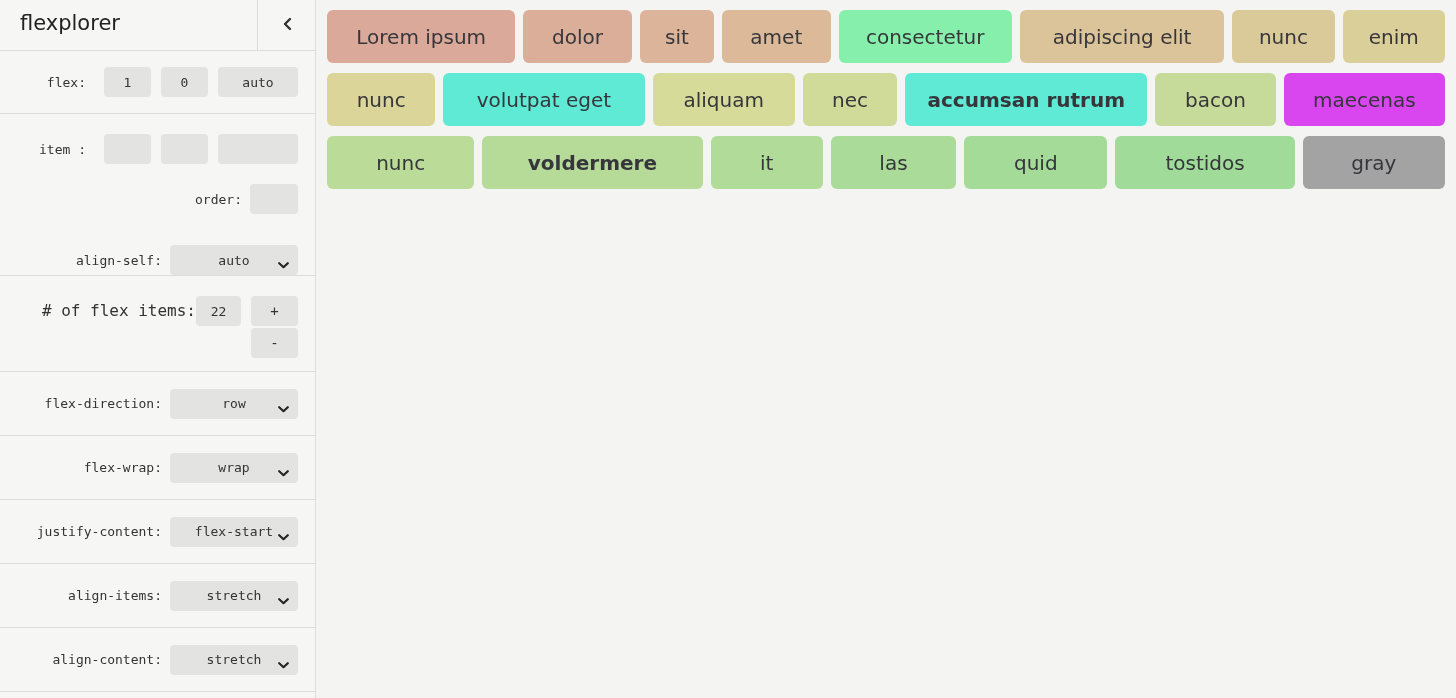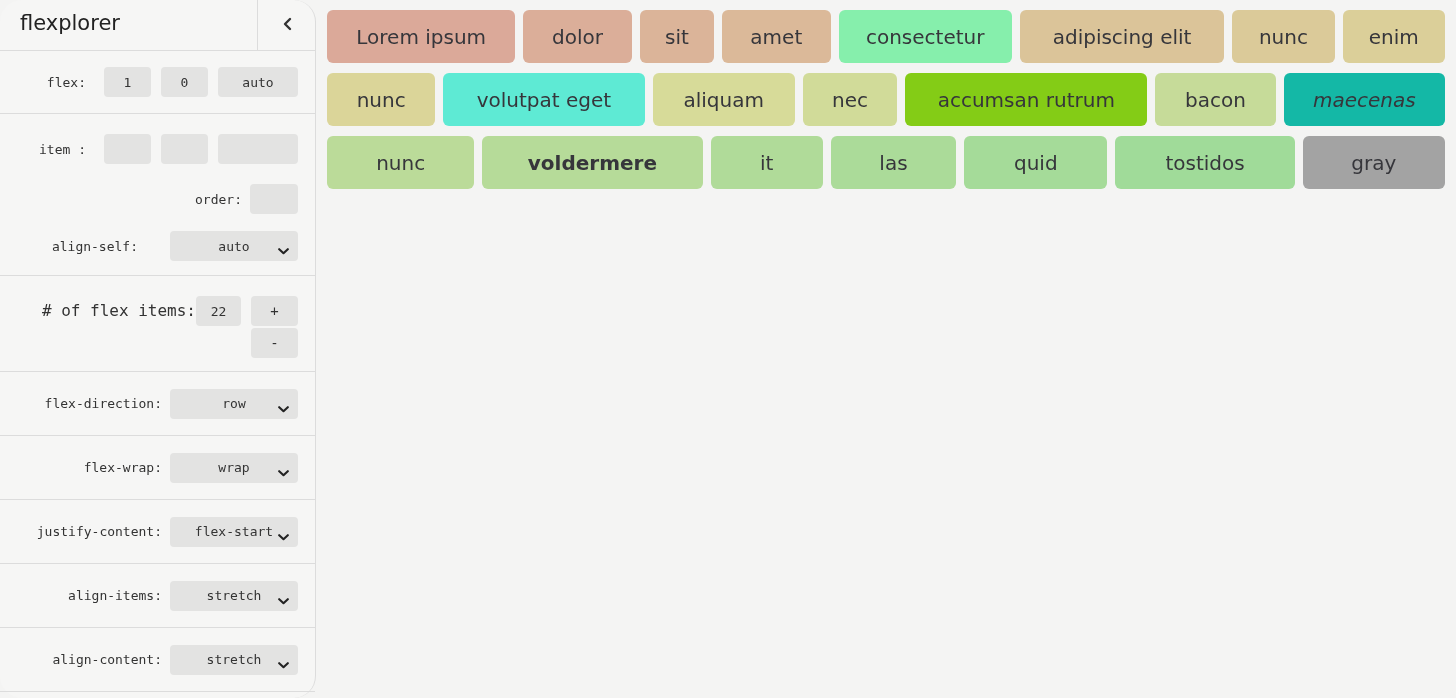--- a/index.html
+++ b/index.html
@@ -8,21 +8,21 @@
     font-family: "DejaVu Sans Mono", "Liberation Mono", monospace;
     background:#f4f4f3; color:#333;
     width:1456px; height:698px; overflow:hidden;
   }
   .app { display:flex; width:1456px; height:698px; }
 
   
   .sidebar {
     width:316px; min-width:316px; height:100%;
     background:#f6f6f5; border-right:1px solid #dcdcdc;
-    display:flex; flex-direction:column;border-radius:22px;
+    display:flex; flex-direction:column;
   }
   .sb-header {
     height:51px; min-height:51px; display:flex; align-items:stretch;
     border-bottom:1px solid #dcdcdc;
   }
   .app-title {
     flex:1; margin:0; padding:11px 0 0 20px;
     font-family:"DejaVu Sans", "Liberation Sans", sans-serif;
     font-size:21px; font-weight:400; color:#222; letter-spacing:0;
   }
@@ -32,21 +32,21 @@
     display:flex; align-items:center; justify-content:center; padding:0;
   }
   .sec {
     border-bottom:1px solid #dcdcdc;
     padding-right:17px;
     display:flex; flex-direction:column; align-items:flex-end;
   }
   .sec-flex   { height:63px; justify-content:center; }
   .sec-item   { height:162px; padding-top:20px; }
   .sec-item .row + .row { margin-top:20px; }
-  .sec-item .row.align-self-row { margin-top:17px;gap:24px; }
+  .sec-item .row.align-self-row { margin-top:31px; }
   .sec-count  { height:96px; padding-top:20px; }
   .sec-select { height:64px; justify-content:center; }
 
   .row { display:flex; align-items:center; justify-content:flex-end; }
   .row label { font-size:13px; white-space:pre; margin-right:8px; }
 
   .ctl {
     background:#e3e3e2; border:none; border-radius:4px;
     height:30px; font-family:inherit; font-size:13px; color:#333;
     text-align:center; padding:0; outline:none;
@@ -254,27 +254,27 @@
   </div>
       <div class="flex-item" style="background: #5eead4; flex-basis: 192px;">
     <span>volutpat eget</span>
   </div>
       <div class="flex-item" style="background: rgb(215, 219, 153); flex-basis: 133px;">
     <span>aliquam</span>
   </div>
       <div class="flex-item" style="background: rgb(209, 219, 153); flex-basis: 85px;">
     <span>nec</span>
   </div>
-      <div class="flex-item" style="background: #84cc16; flex-basis: 233px;">
+      <div class="flex-item" style="background: #5eead4; flex-basis: 233px; font-weight: bold;">
     <span>accumsan rutrum</span>
   </div>
       <div class="flex-item" style="background: rgb(198, 219, 153); flex-basis: 111px;">
     <span>bacon</span>
   </div>
-      <div class="flex-item" style="background: #14b8a6; flex-basis: 152px; font-style: italic;">
+      <div class="flex-item" style="background: #d946ef; flex-basis: 152px;">
     <span>maecenas</span>
   </div>
       <div class="flex-item" style="background: rgb(187, 219, 153); flex-basis: 138px;">
     <span>nunc</span>
   </div>
       <div class="flex-item" style="background: rgb(182, 219, 153); flex-basis: 211px; font-weight: bold;">
     <span>voldermere</span>
   </div>
       <div class="flex-item" style="background: rgb(176, 219, 153); flex-basis: 103px;">
     <span>it</span>

